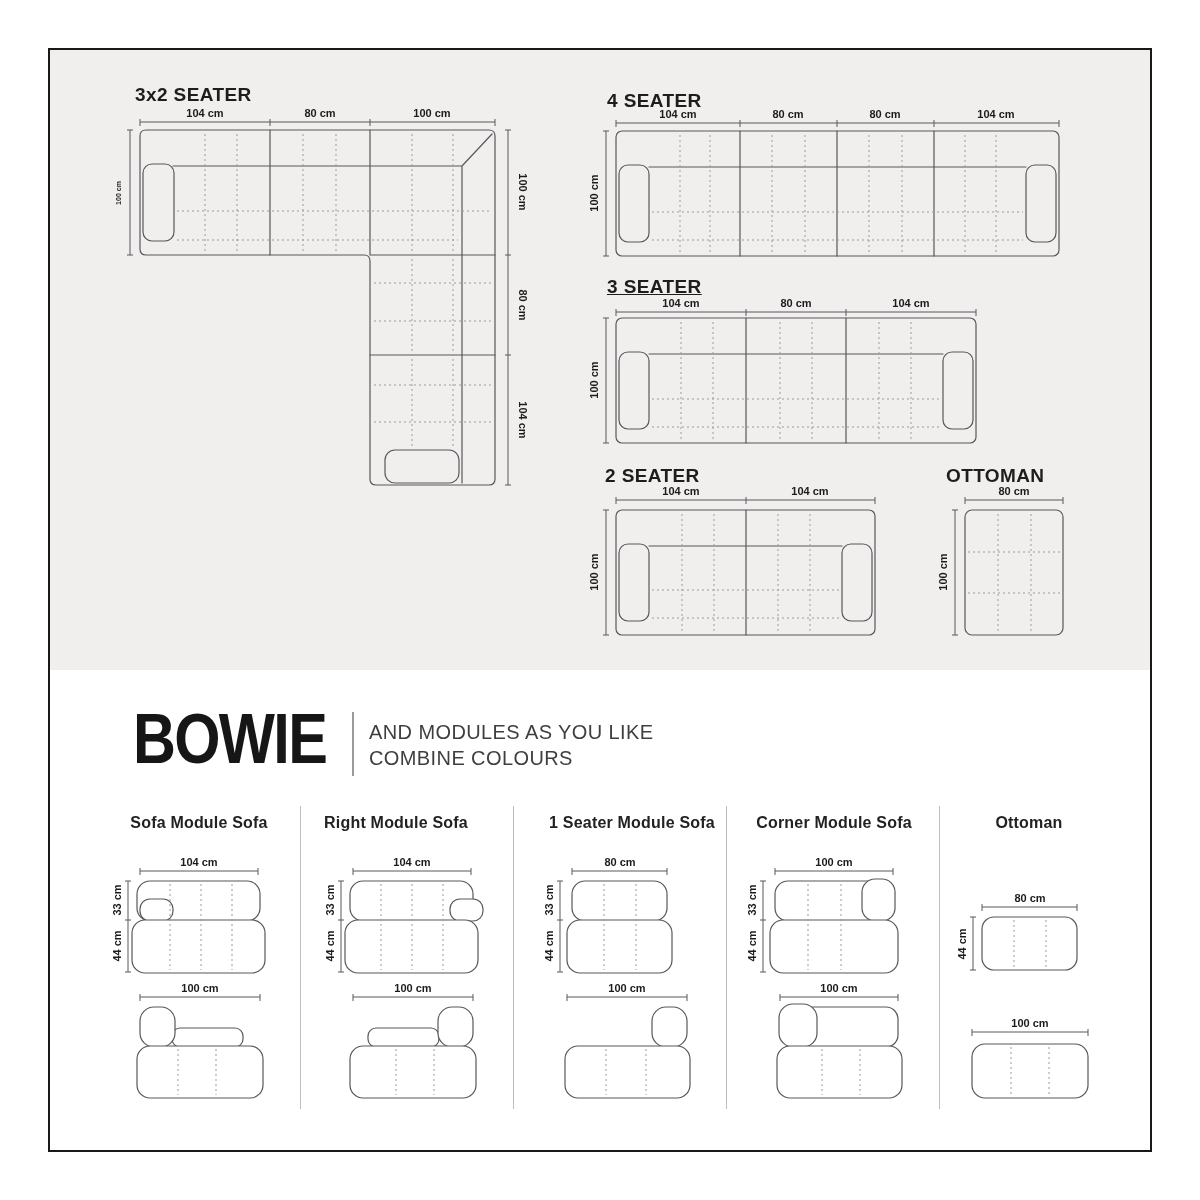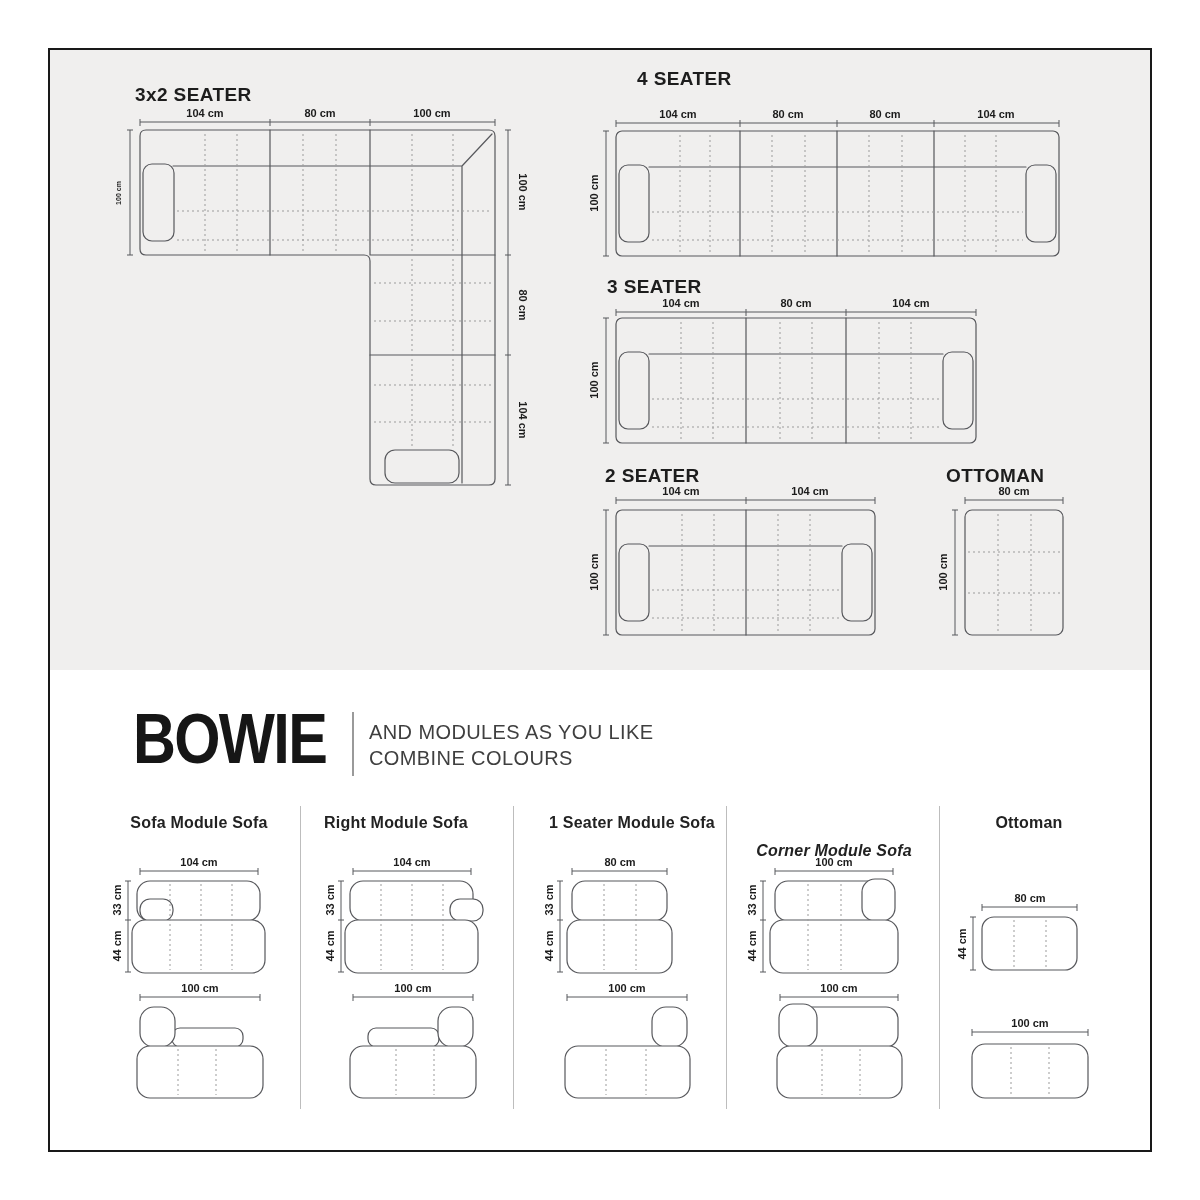--- a/index.html
+++ b/index.html
@@ -182,34 +182,34 @@
     <path class="dim" d="M972,1032 H1088 M972,1029 V1036 M1088,1029 V1036"></path>
     <text class="dimlbl" x="1030" y="1027">100 cm</text>
     <rect class="shape" x="972" y="1044" width="116" height="54" rx="13"></rect>
     <path class="dash" d="M1011,1047 V1095 M1049,1047 V1095"></path>
   </g>
 </svg>
 
 <div class="frame"></div>
 
 <div class="plan-title" style="left:135px;top:84px;">3x2 SEATER</div>
-<div class="plan-title" style="left:607px;top:68px;margin-left:30px;">4 SEATER</div>
-<div class="plan-title" style="left:607px;top:276px;">3 SEATER</div>
+<div class="plan-title" style="left:607px;top:90px;">4 SEATER</div>
+<div class="plan-title" style="left:607px;top:276px;text-decoration:underline;">3 SEATER</div>
 <div class="plan-title" style="left:605px;top:465px;">2 SEATER</div>
 <div class="plan-title" style="left:946px;top:465px;">OTTOMAN</div>
 
 <div class="brand">BOWIE</div>
 <div class="vline"></div>
 <div class="tagline">
   <div>AND MODULES AS YOU LIKE</div>
   <div>COMBINE COLOURS</div>
 </div>
 
 <div class="cdiv" style="left:300px;"></div>
 <div class="cdiv" style="left:513px;"></div>
 <div class="cdiv" style="left:726px;"></div>
 <div class="cdiv" style="left:939px;"></div>
 
 <div class="col-title" style="left:199px;top:814px;">Sofa Module Sofa</div>
 <div class="col-title" style="left:396px;top:814px;">Right Module Sofa</div>
 <div class="col-title" style="left:632px;top:814px;">1 Seater Module Sofa</div>
-<div class="col-title" style="left:834px;top:842px;font-style:italic;">Corner Module Sofa</div>
+<div class="col-title" style="left:834px;top:814px;">Corner Module Sofa</div>
 <div class="col-title" style="left:1029px;top:814px;">Ottoman</div>
 
 </body></html>

